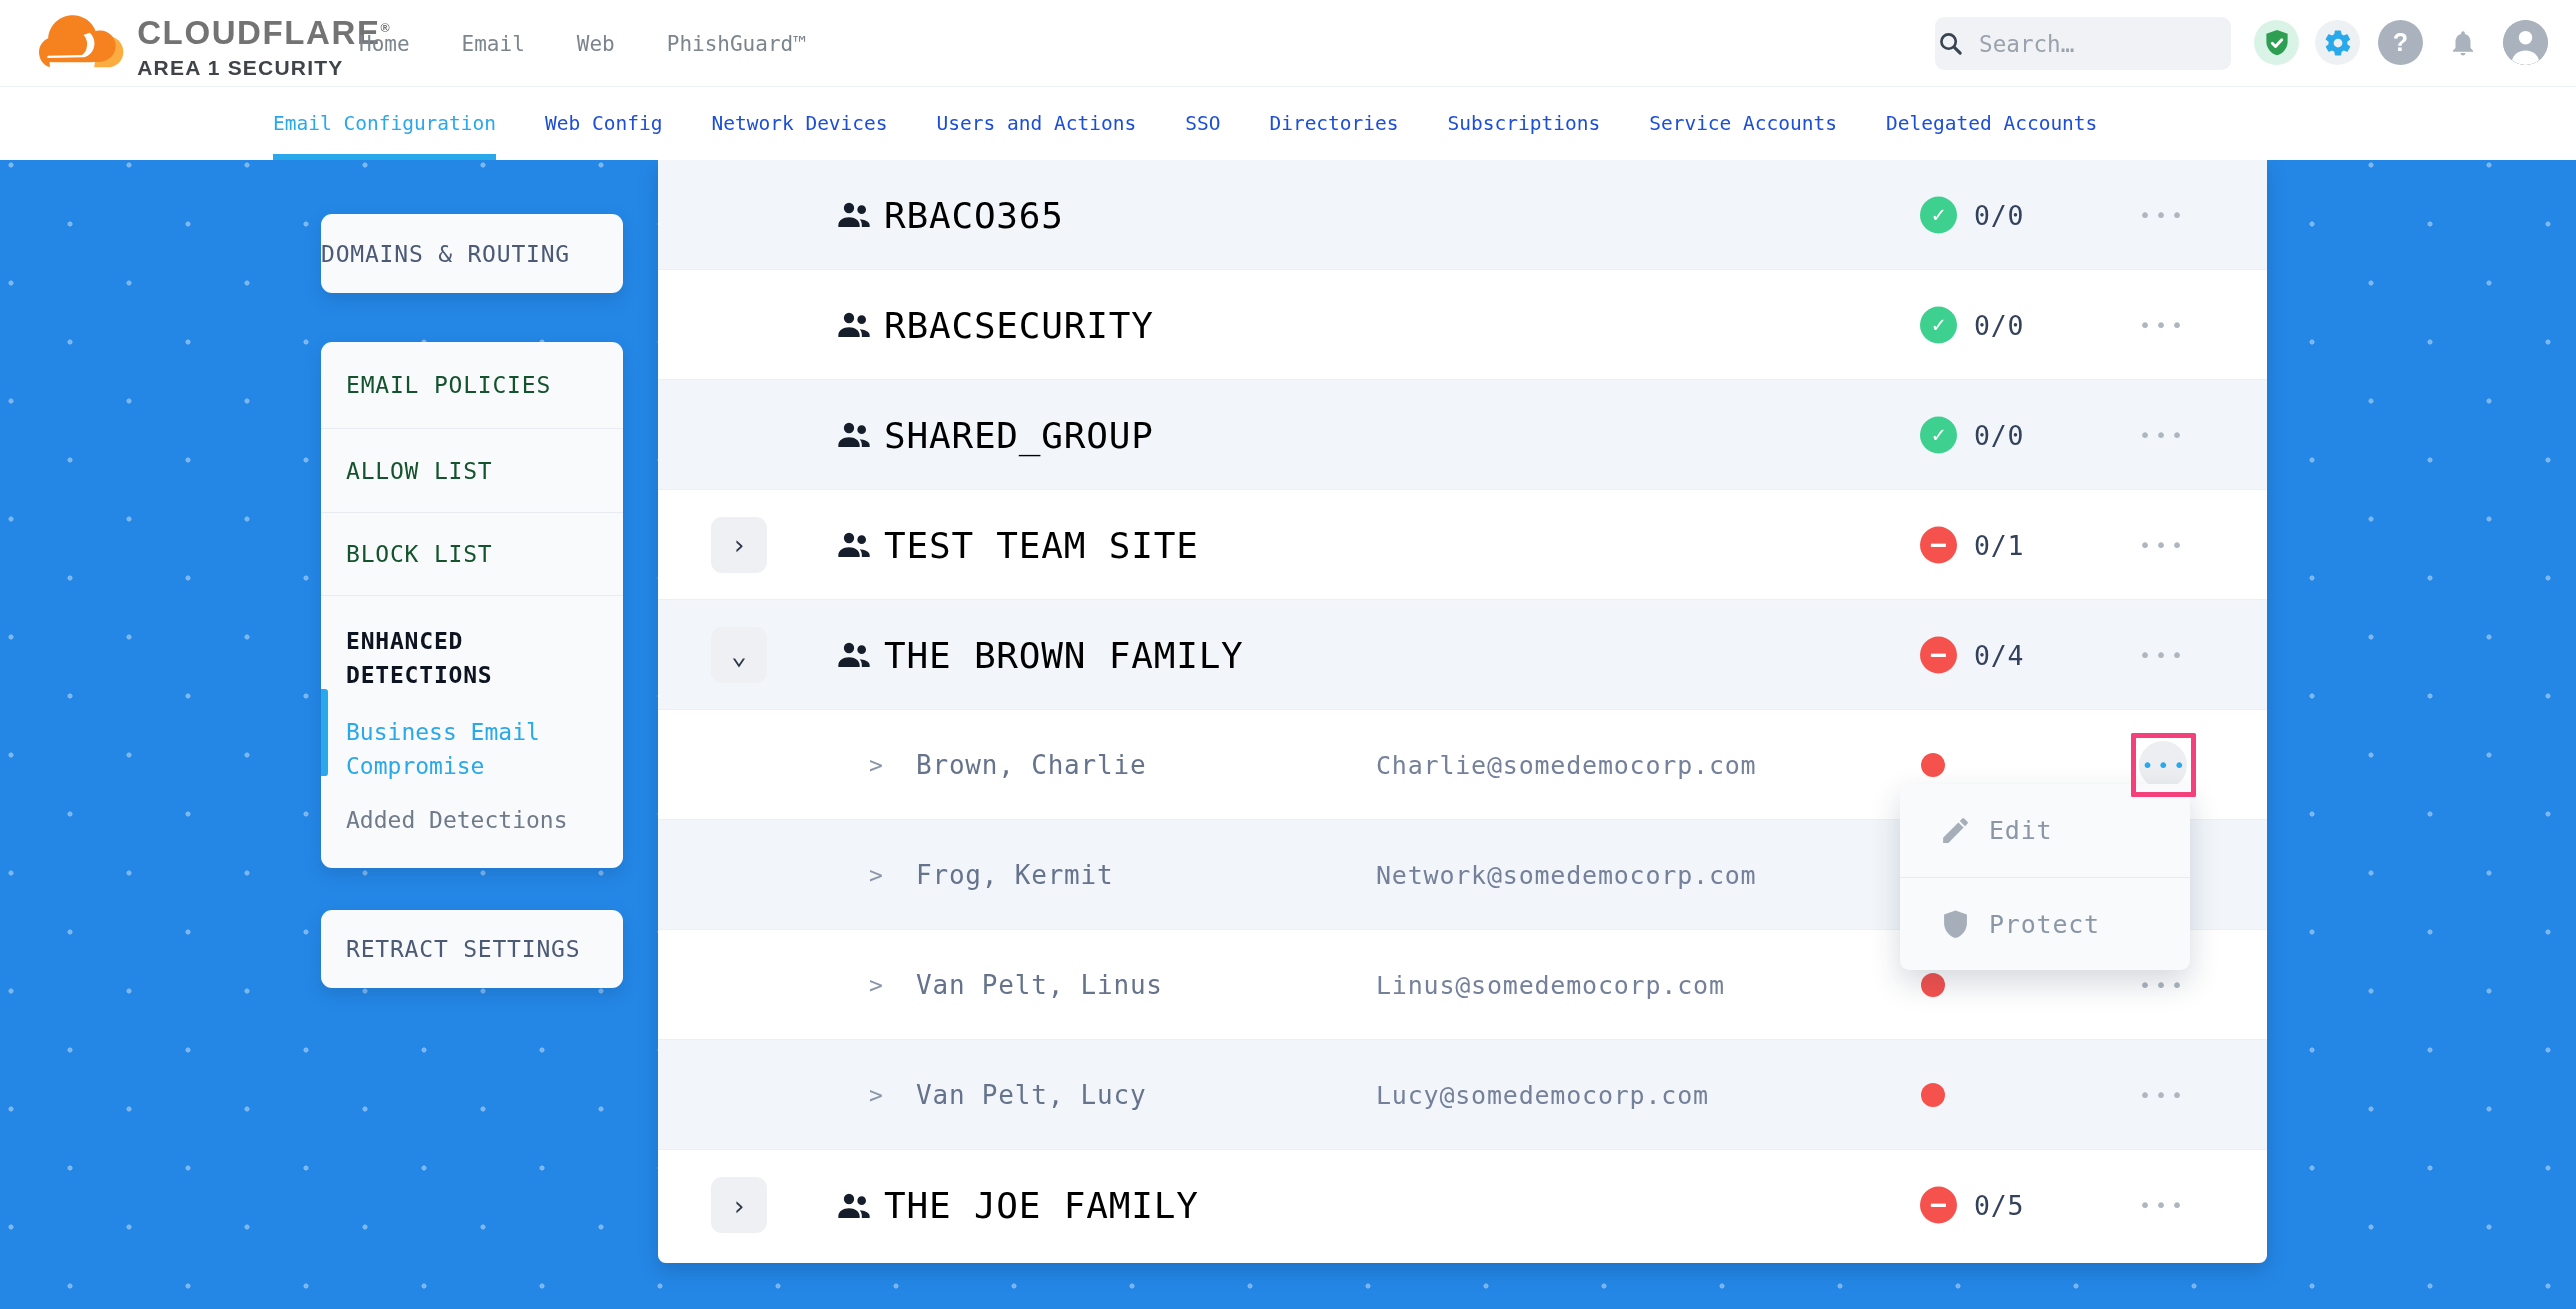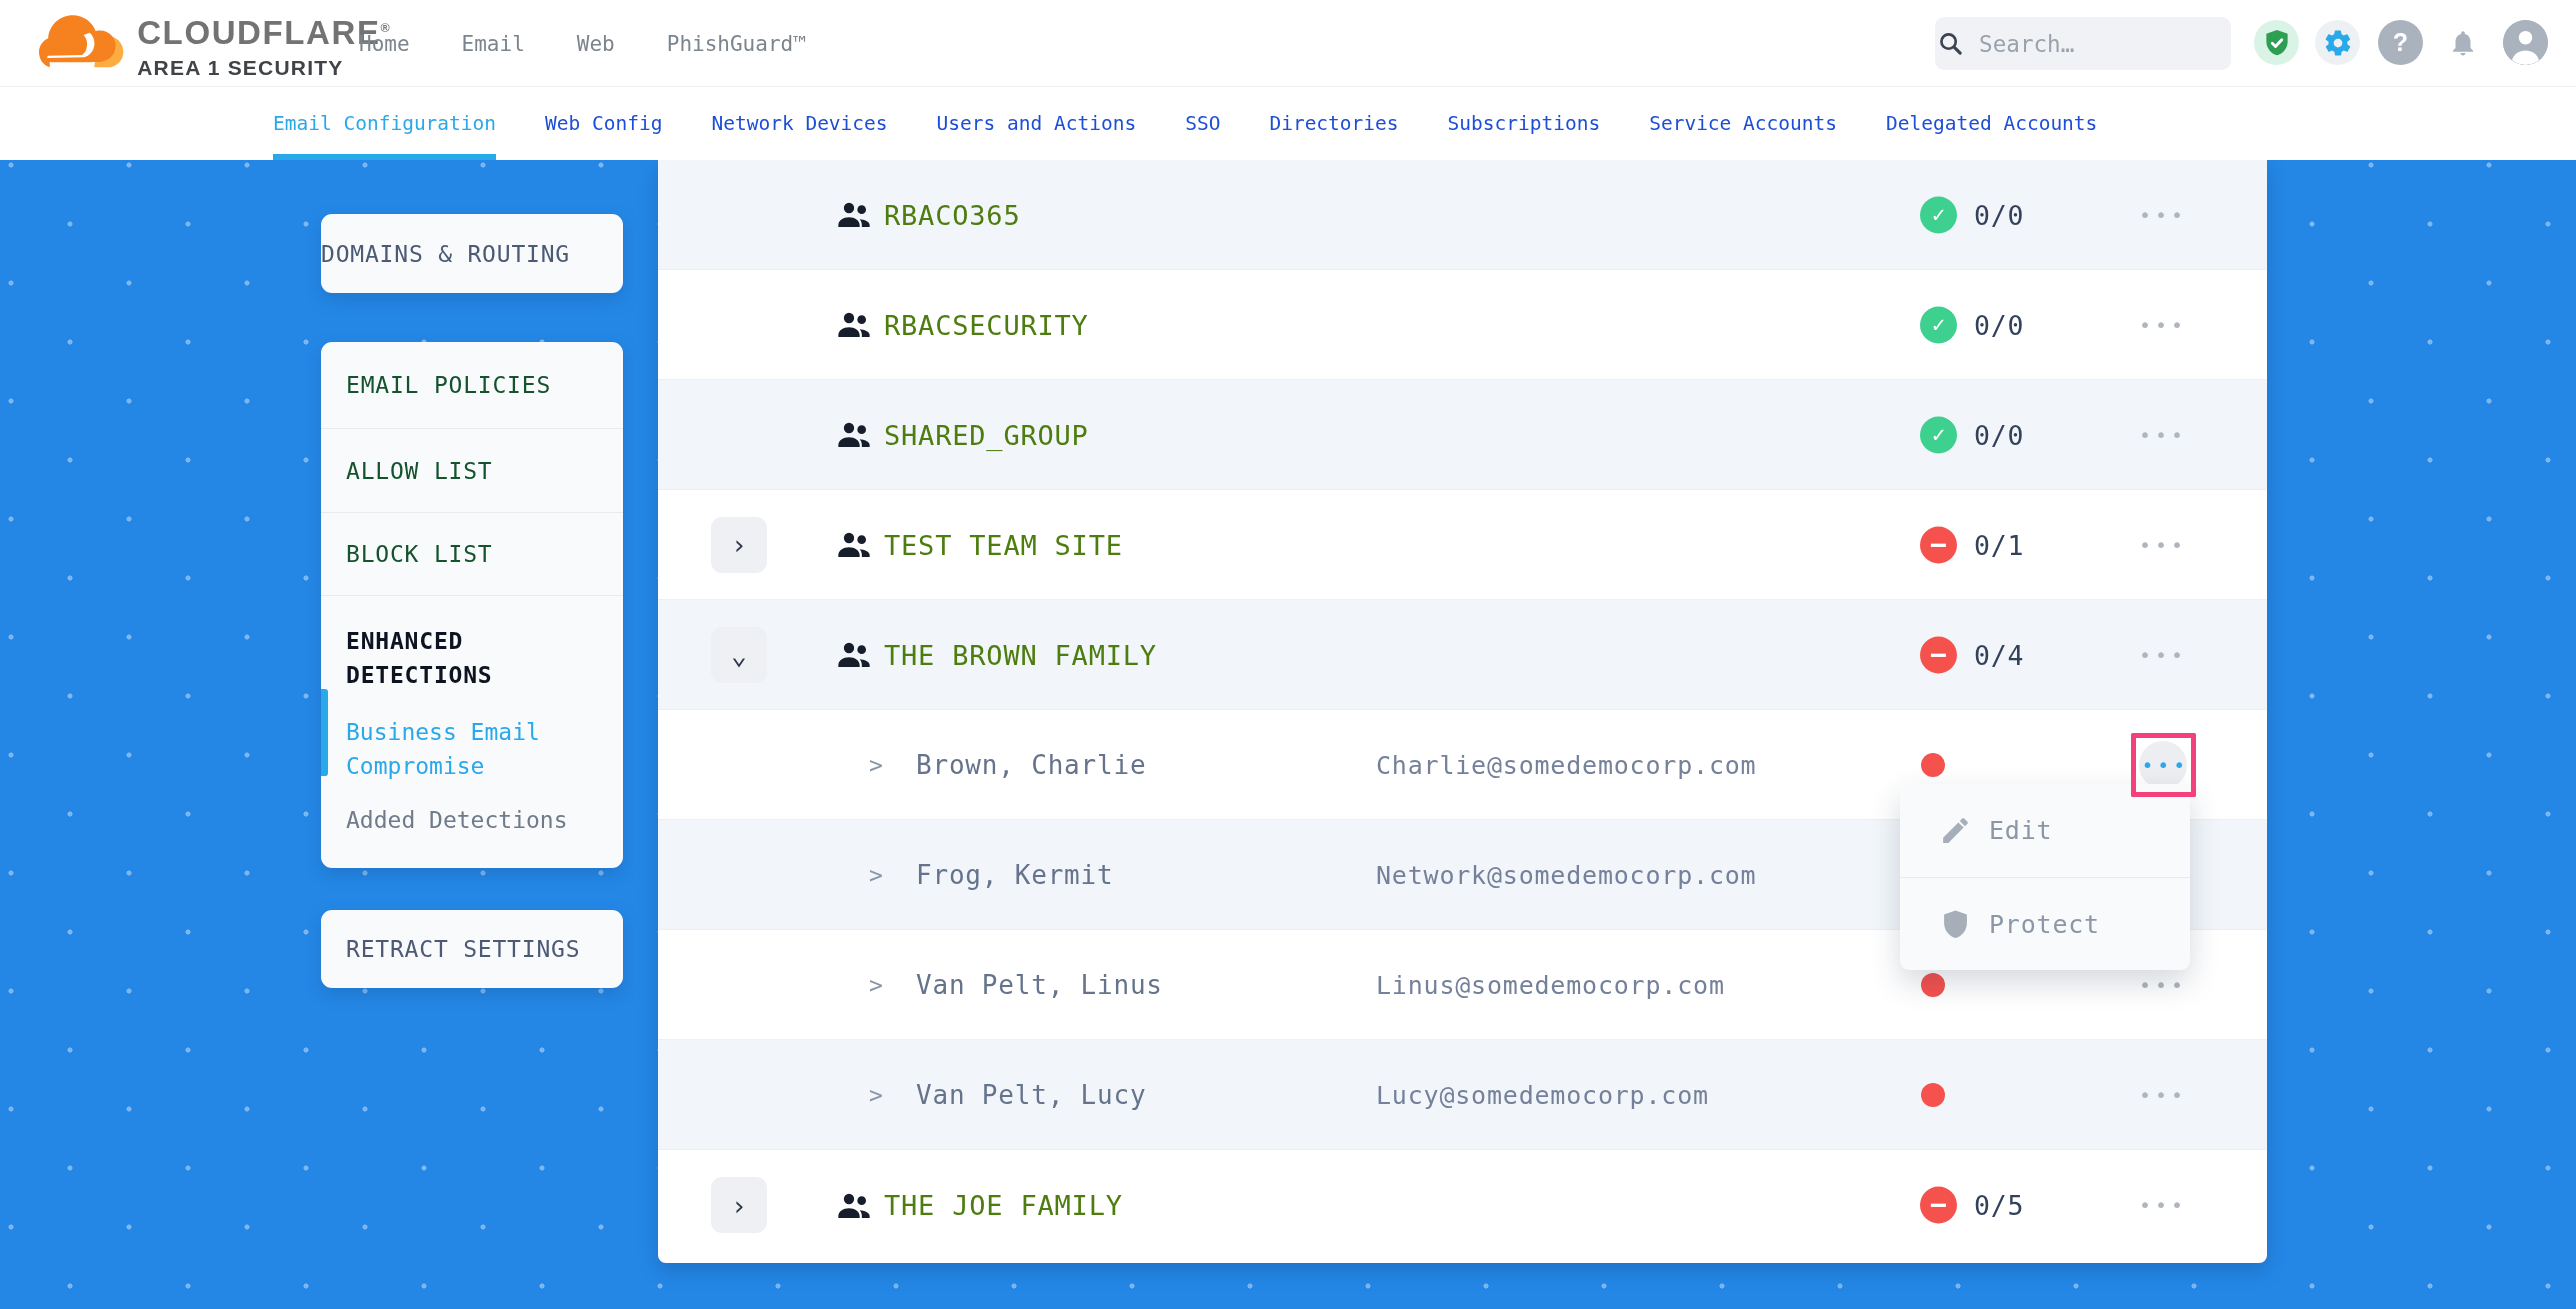--- a/index.html
+++ b/index.html
@@ -62,21 +62,21 @@
 
   
   .panel { position:absolute; left:658px; top:160px; width:1609px; height:1103px; background:#ffffff; border-radius:0 0 7.8px 7.8px; box-shadow:0 7.8px 20px rgba(12,42,88,.22); z-index:4; overflow:hidden; }
   .row { position:relative; height:110px; border-bottom:0.8px solid #eceff3; }
   .row:last-child { border-bottom:none; }
   .row.light { background:#f2f6fa; }
   .cell { position:absolute; top:50%; transform:translateY(-50%); }
   .expand-btn { left:53px; width:56px; height:56px; background:#eef0f3; border:none; border-radius:11px; color:#2d3748; font-size:26.5px; cursor:pointer; font-family:"DejaVu Sans Mono", monospace; display:flex; align-items:center; justify-content:center; }
   .gicon { left:173px; width:45px; height:45px; display:flex; align-items:center; justify-content:center; }
   .gicon svg { width:40px; height:40px; fill:#171e2b; }
-  .gname { left:226px; font-size:27px; color:#4d7c0f; letter-spacing:0.8px; white-space:nowrap; }
+  .gname { left:226px; font-size:36px; color:#000000; letter-spacing:0.8px; white-space:nowrap; }
   .marrow { left:211px; font-size:23px; color:#8b97a8; }
   .mname { left:258px; font-size:26px; color:#66738c; letter-spacing:0.8px; white-space:nowrap; }
   .email { left:718px; font-size:25px; color:#75819a; letter-spacing:0.8px; white-space:nowrap; }
   .badge { left:1262px; width:37px; height:37px; border-radius:50%; display:flex; align-items:center; justify-content:center; color:#fff; }
   .badge.ok { background:#3DD08E; font-size:22px; font-weight:bold; }
   .badge.blocked { background:#F5524E; font-size:28px; font-weight:bold; }
   .badge span { transform:translateY(-0.8px); }
   .mdot { left:1263px; width:24px; height:24px; border-radius:50%; background:#F5524E; }
   .count { left:1316px; font-size:26.5px; color:#33415b; letter-spacing:0.8px; }
   .dots { left:1505px; transform:translate(-50%,-50%); font-size:20px; letter-spacing:3.9px; color:#aeb6c0; cursor:pointer; }

